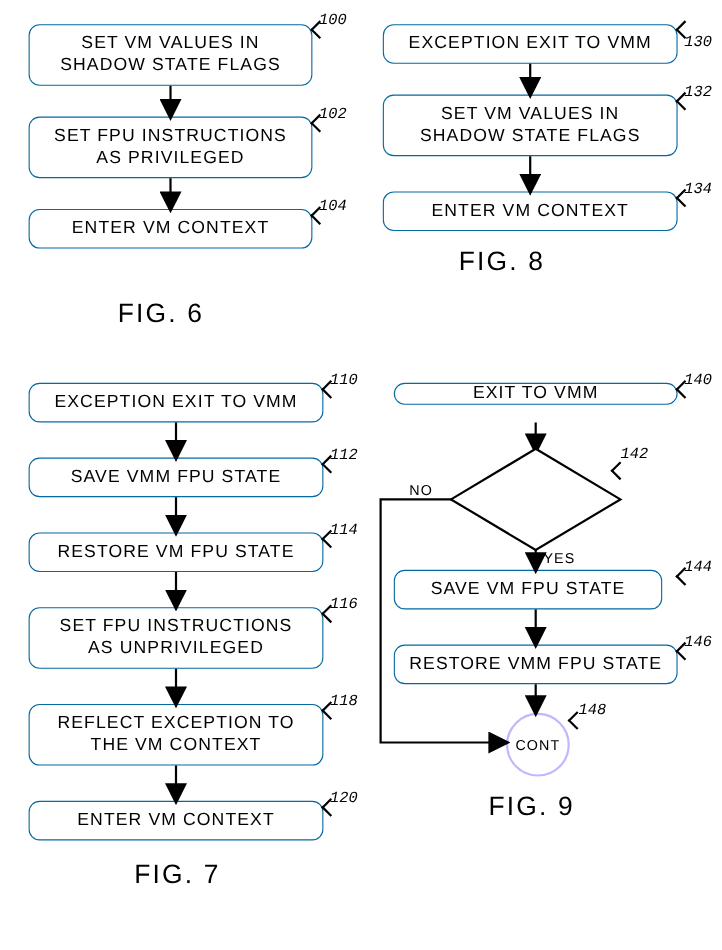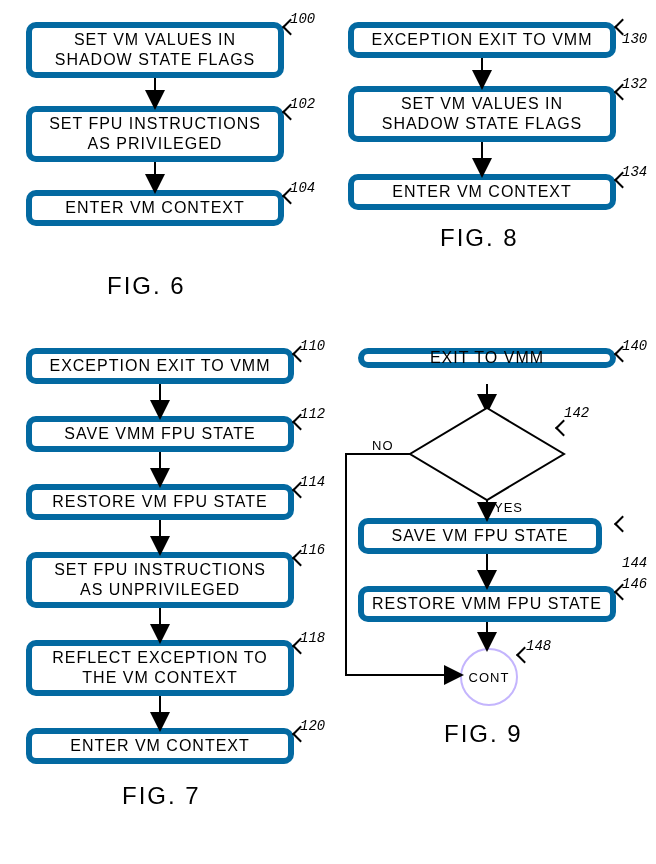--- a/index.html
+++ b/index.html
@@ -7,21 +7,21 @@
     padding: 0;
     background: #fff;
     width: 656px;
     height: 864px;
     position: relative;
     font-family: sans-serif;
     box-sizing: border-box;
   }
   .box {
     position: absolute;
-    border: 6px solid #0369a1;
+    border: 1px solid #0369a1;
     border-radius: 10px;
     background: #fff;
     text-align: center;
     display: flex;
     align-items: center;
     justify-content: center;
     font-size: 16px;
     letter-spacing: 1px;
     line-height: 1.25;
     padding: 4px 6px;
@@ -96,21 +96,21 @@
 </div>
 <div class="ref" style="left:622px; top:76px;">132</div>
 <div class="tick" style="left:614px; top:80px;"></div>
 
 <div class="box" style="left:348px; top:174px; width:268px; height:36px;">
   <span>ENTER VM CONTEXT</span>
 </div>
 <div class="ref" style="left:622px; top:164px;">134</div>
 <div class="tick" style="left:614px; top:168px;"></div>
 
-<div class="figlabel" style="left:440px; top:224px;">FIG. 8</div>
+<div class="figlabel" style="left:417px; top:224px;">FIG. 8</div>
 
 <div class="box" style="left:26px; top:348px; width:268px; height:36px;">
   <span>EXCEPTION EXIT TO VMM</span>
 </div>
 <div class="ref" style="left:300px; top:338px;">110</div>
 <div class="tick" style="left:292px; top:342px;"></div>
 
 <div class="box" style="left:26px; top:416px; width:268px; height:36px;">
   <span>SAVE VMM FPU STATE</span>
 </div>
@@ -151,21 +151,21 @@
 
 <div style="position:absolute; left:437px; top:436px; width:100px; text-align:center; font-size:16px; letter-spacing:1px; line-height:1.25; white-space:pre;">VM USING<br>FPU?</div>
 <div class="ref" style="left:564px; top:405px;">142</div>
 <div class="tick" style="left:555px; top:416px;"></div>
 <div class="small" style="left:372px; top:438px;">NO</div>
 <div class="small" style="left:494px; top:500px;">YES</div>
 
 <div class="box" style="left:358px; top:518px; width:244px; height:36px;justify-content:center;">
   <span>SAVE VM FPU STATE</span>
 </div>
-<div class="ref" style="left:622px; top:508px;margin-top:47px;">144</div>
+<div class="ref" style="left:622px; top:508px;">144</div>
 <div class="tick" style="left:614px; top:512px;"></div>
 
 <div class="box" style="left:358px; top:586px; width:258px; height:36px;">
   <span>RESTORE VMM FPU STATE</span>
 </div>
 <div class="ref" style="left:622px; top:576px;">146</div>
 <div class="tick" style="left:614px; top:580px;"></div>
 
 <div style="position:absolute; left:460px; top:648px; width:54px; height:54px; border:2px solid #c4b5fd; border-radius:50%; display:flex; align-items:center; justify-content:center; font-size:13px; letter-spacing:1px;">
   <span>CONT</span>

